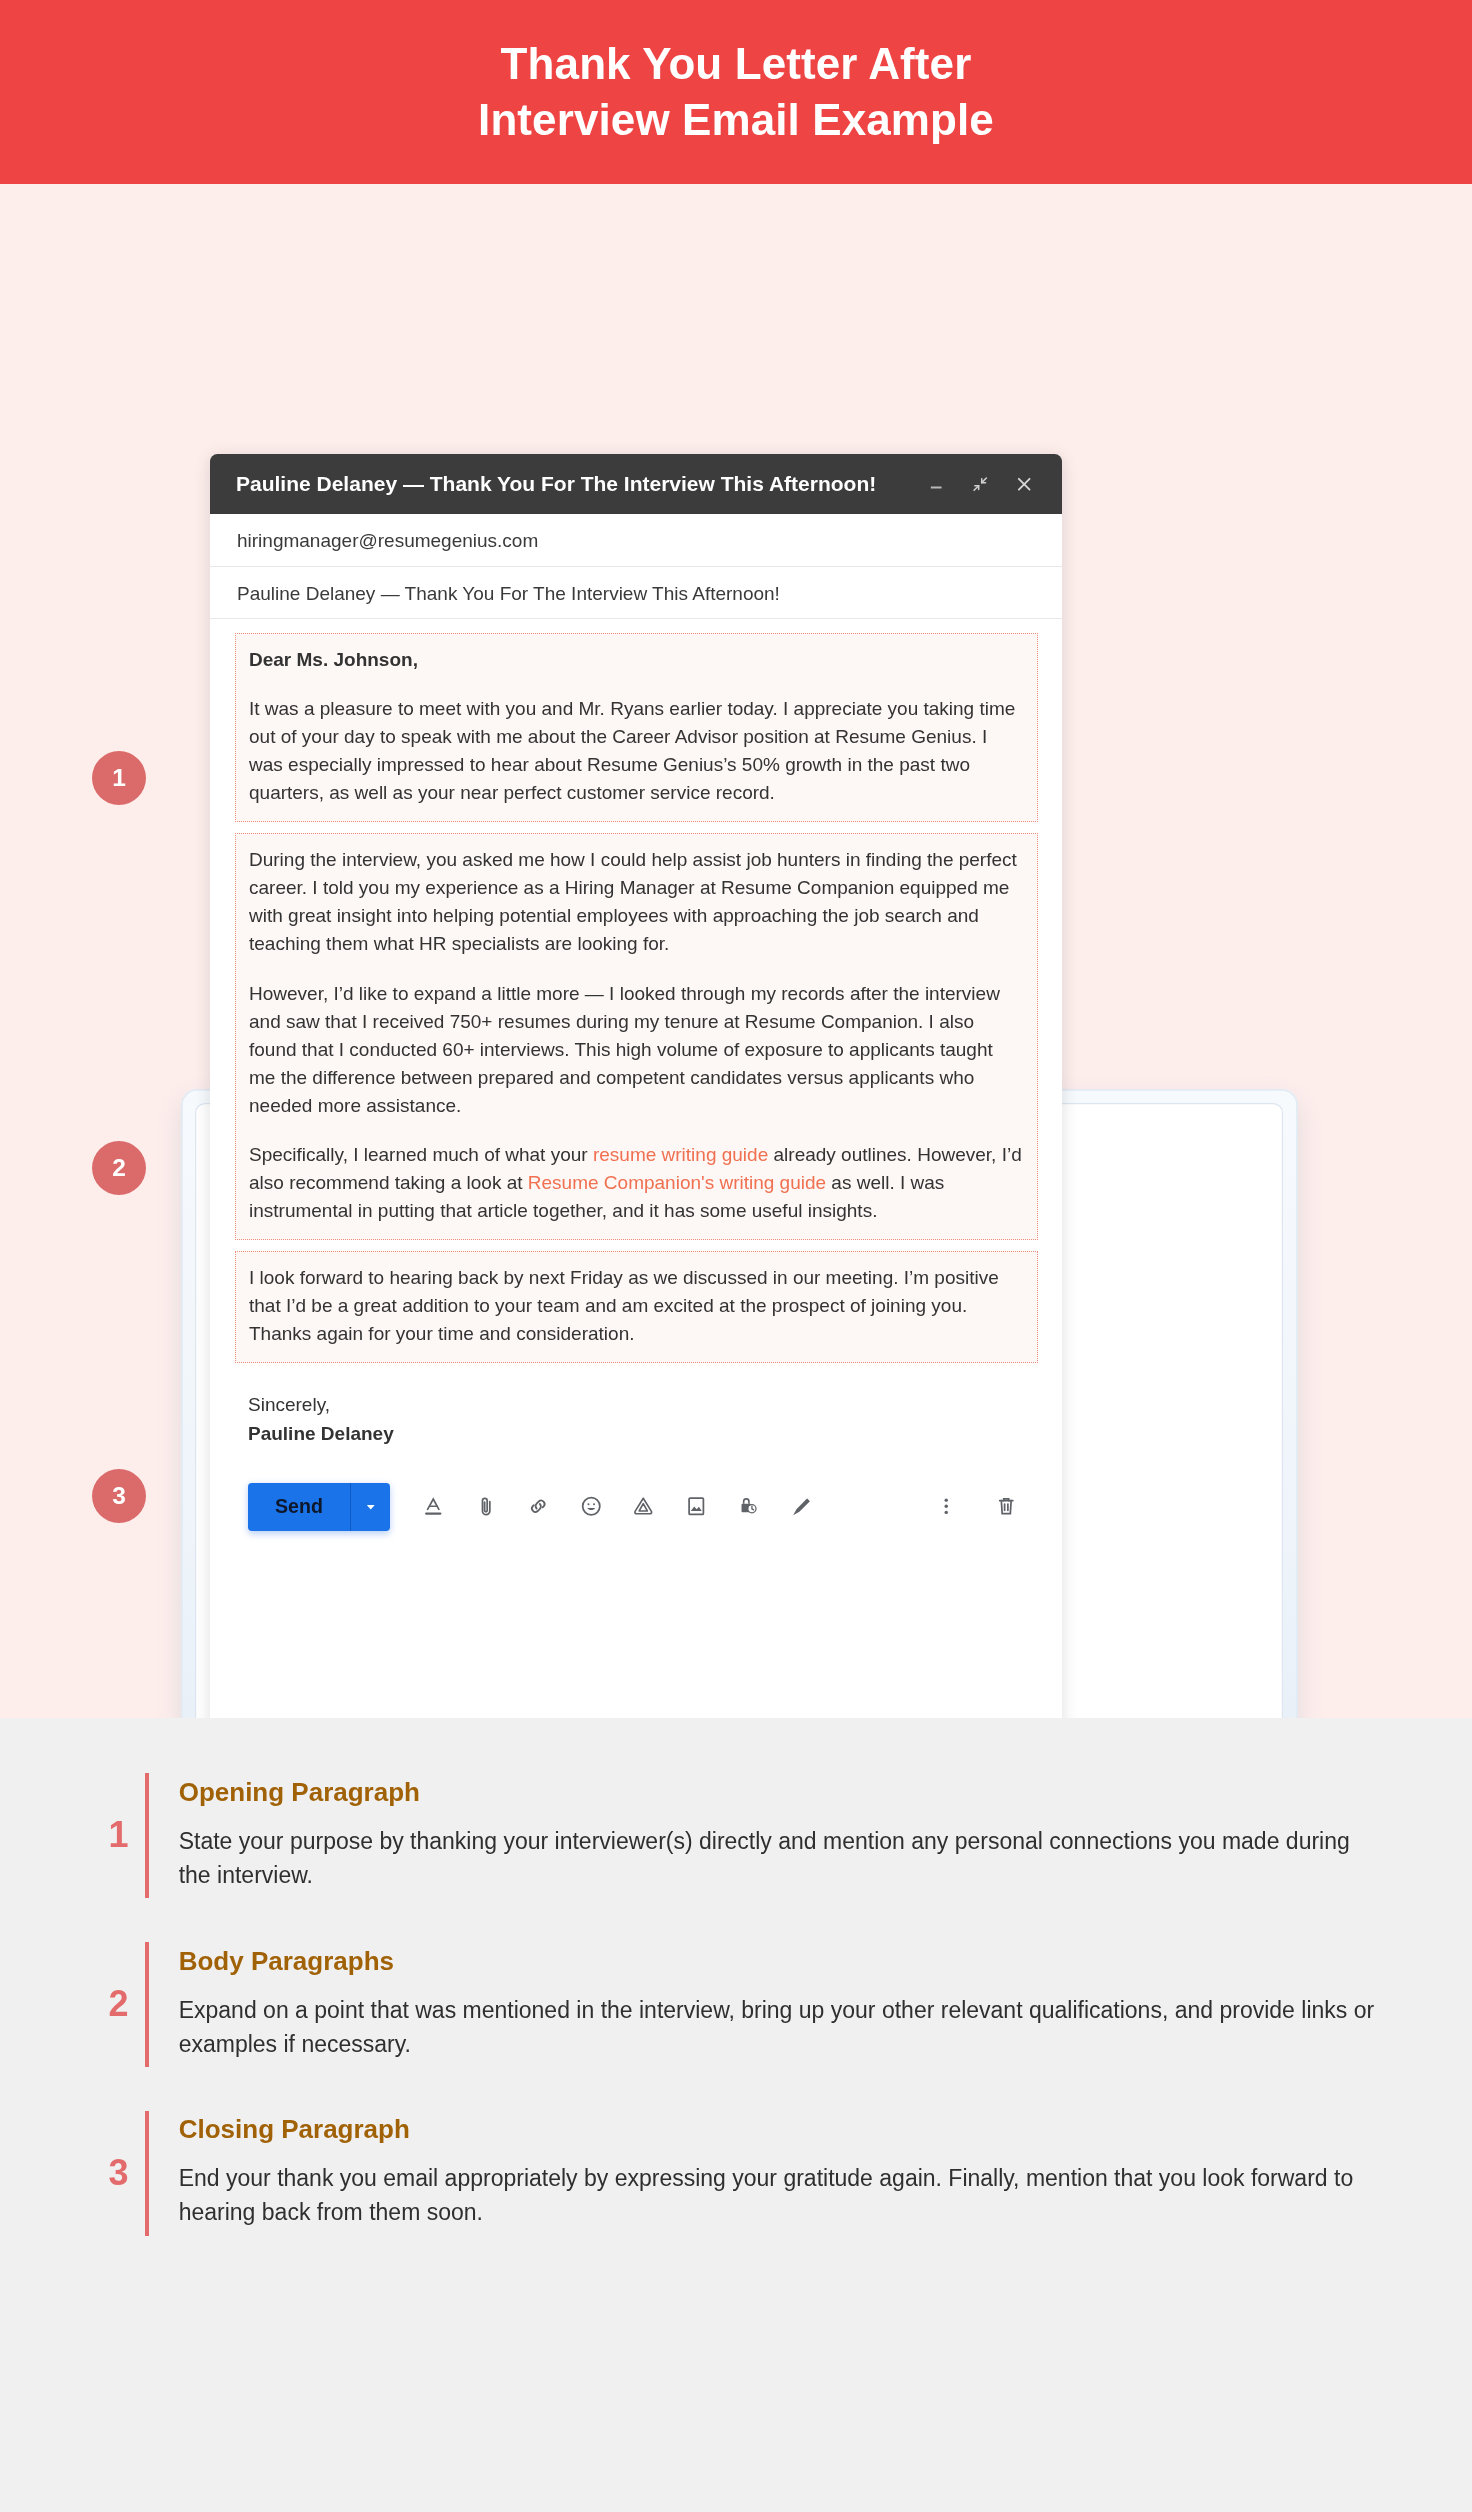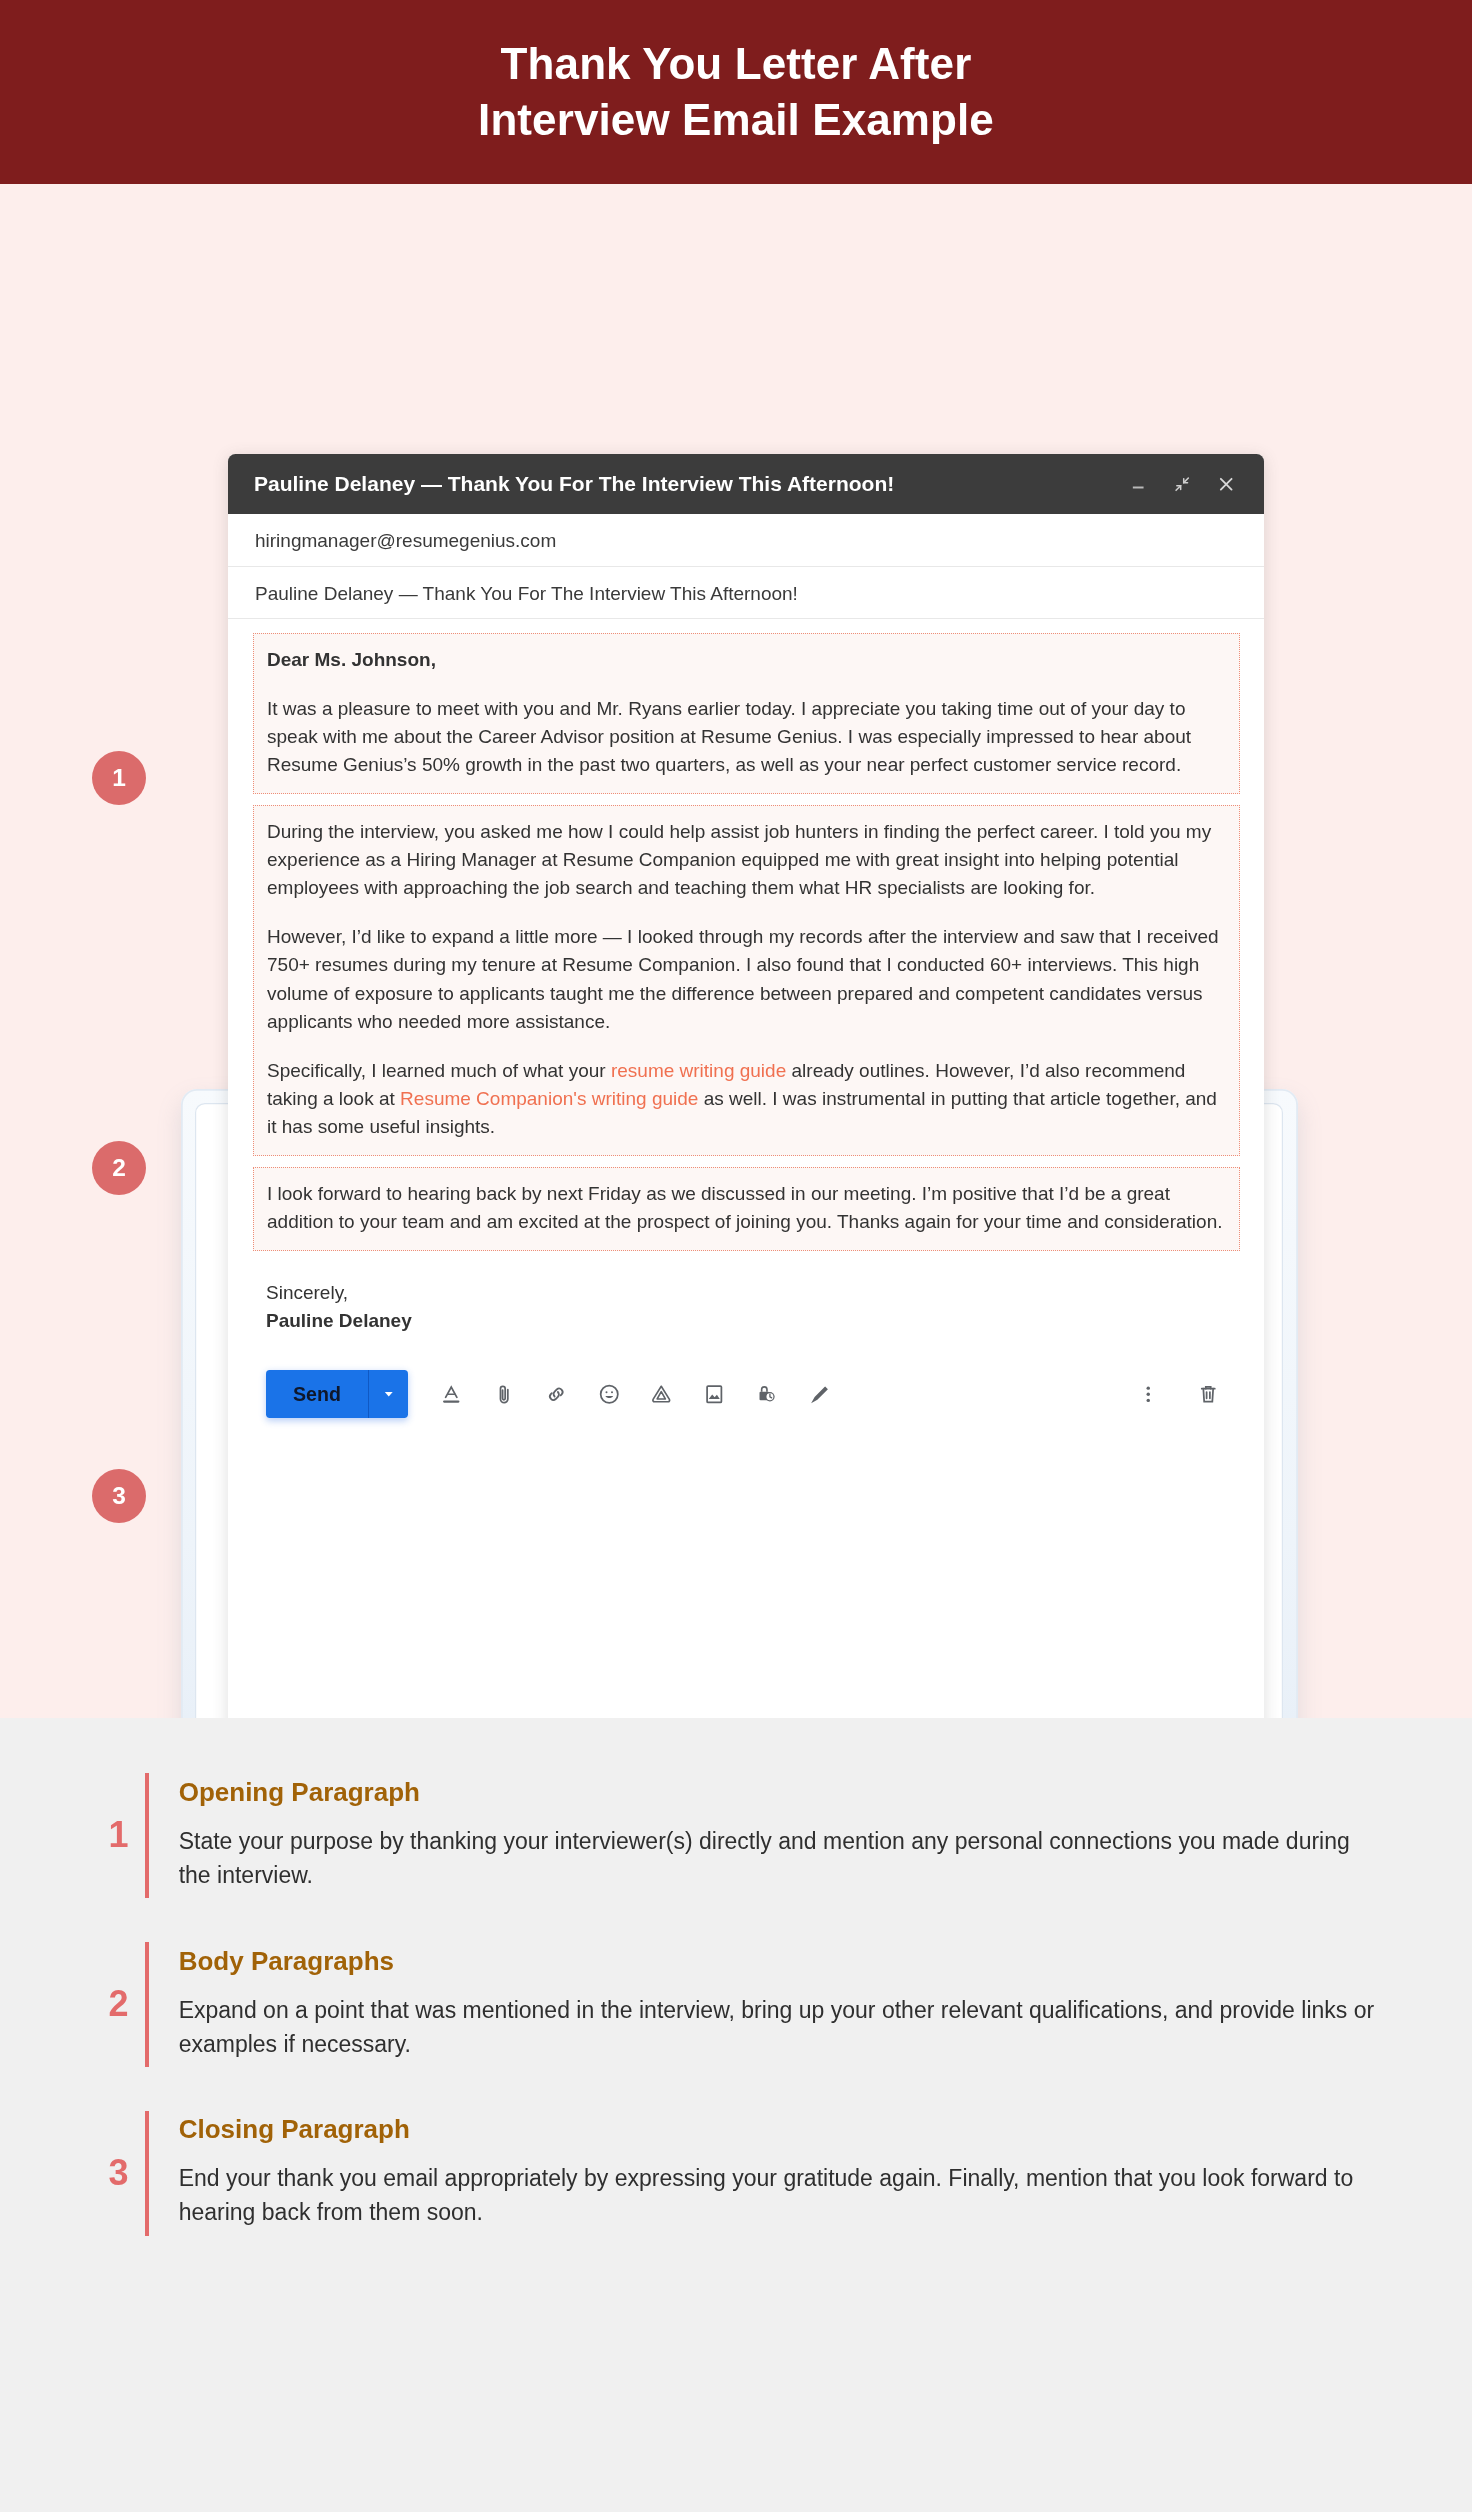--- a/index.html
+++ b/index.html
@@ -6,21 +6,21 @@
   html, body {
     width:1472px; height:2512px;
     font-family:"Liberation Sans", sans-serif;
     background:#ffffff;
   }
   body { position:relative; overflow:hidden; }
 
   
   .banner{
     position:absolute; left:0; top:0; width:1472px; height:184px;
-    background:#7f1d1d;
+    background:#ef4444;
     display:flex; flex-direction:column; align-items:center; justify-content:center;
   }
   .banner-line{
     color:#ffffff; font-size:44px; font-weight:bold; line-height:1.28;
     letter-spacing:0.1px; text-align:center;
   }
 
   
   .stage{
     position:absolute; left:0; top:184px; width:1472px; height:1534px;
@@ -35,21 +35,21 @@
     box-shadow:0 0 0 1.8px #e2eaf3 inset, 0 11px 24.5px rgba(120,140,160,.20);
   }
   .laptop-inner{
     position:absolute; left:195px; top:919px; width:1088px; height:718px;
     background:#ffffff; border-radius:9.8px 9.8px 2.5px 2.5px;
     box-shadow:0 0 0 1.2px #dde6f0 inset;
   }
 
   
   .mailwin{
-    position:absolute; left:228px; top:270px; width:1036px; height:1337px;
+    position:absolute; left:210px; top:270px; width:852px; height:1337px;
     background:#ffffff;
     border-radius:7.4px 7.4px 0 0;
     box-shadow:0 3.7px 16px rgba(70,70,70,.18);
   }
   .mail-titlebar{
     height:60px; background:#3C3C3C; border-radius:7.4px 7.4px 0 0;
     display:flex; align-items:center; padding:0 27px 0 26px;
   }
   .mail-title{
     color:#ffffff; font-size:21px; font-weight:bold; flex:1;

